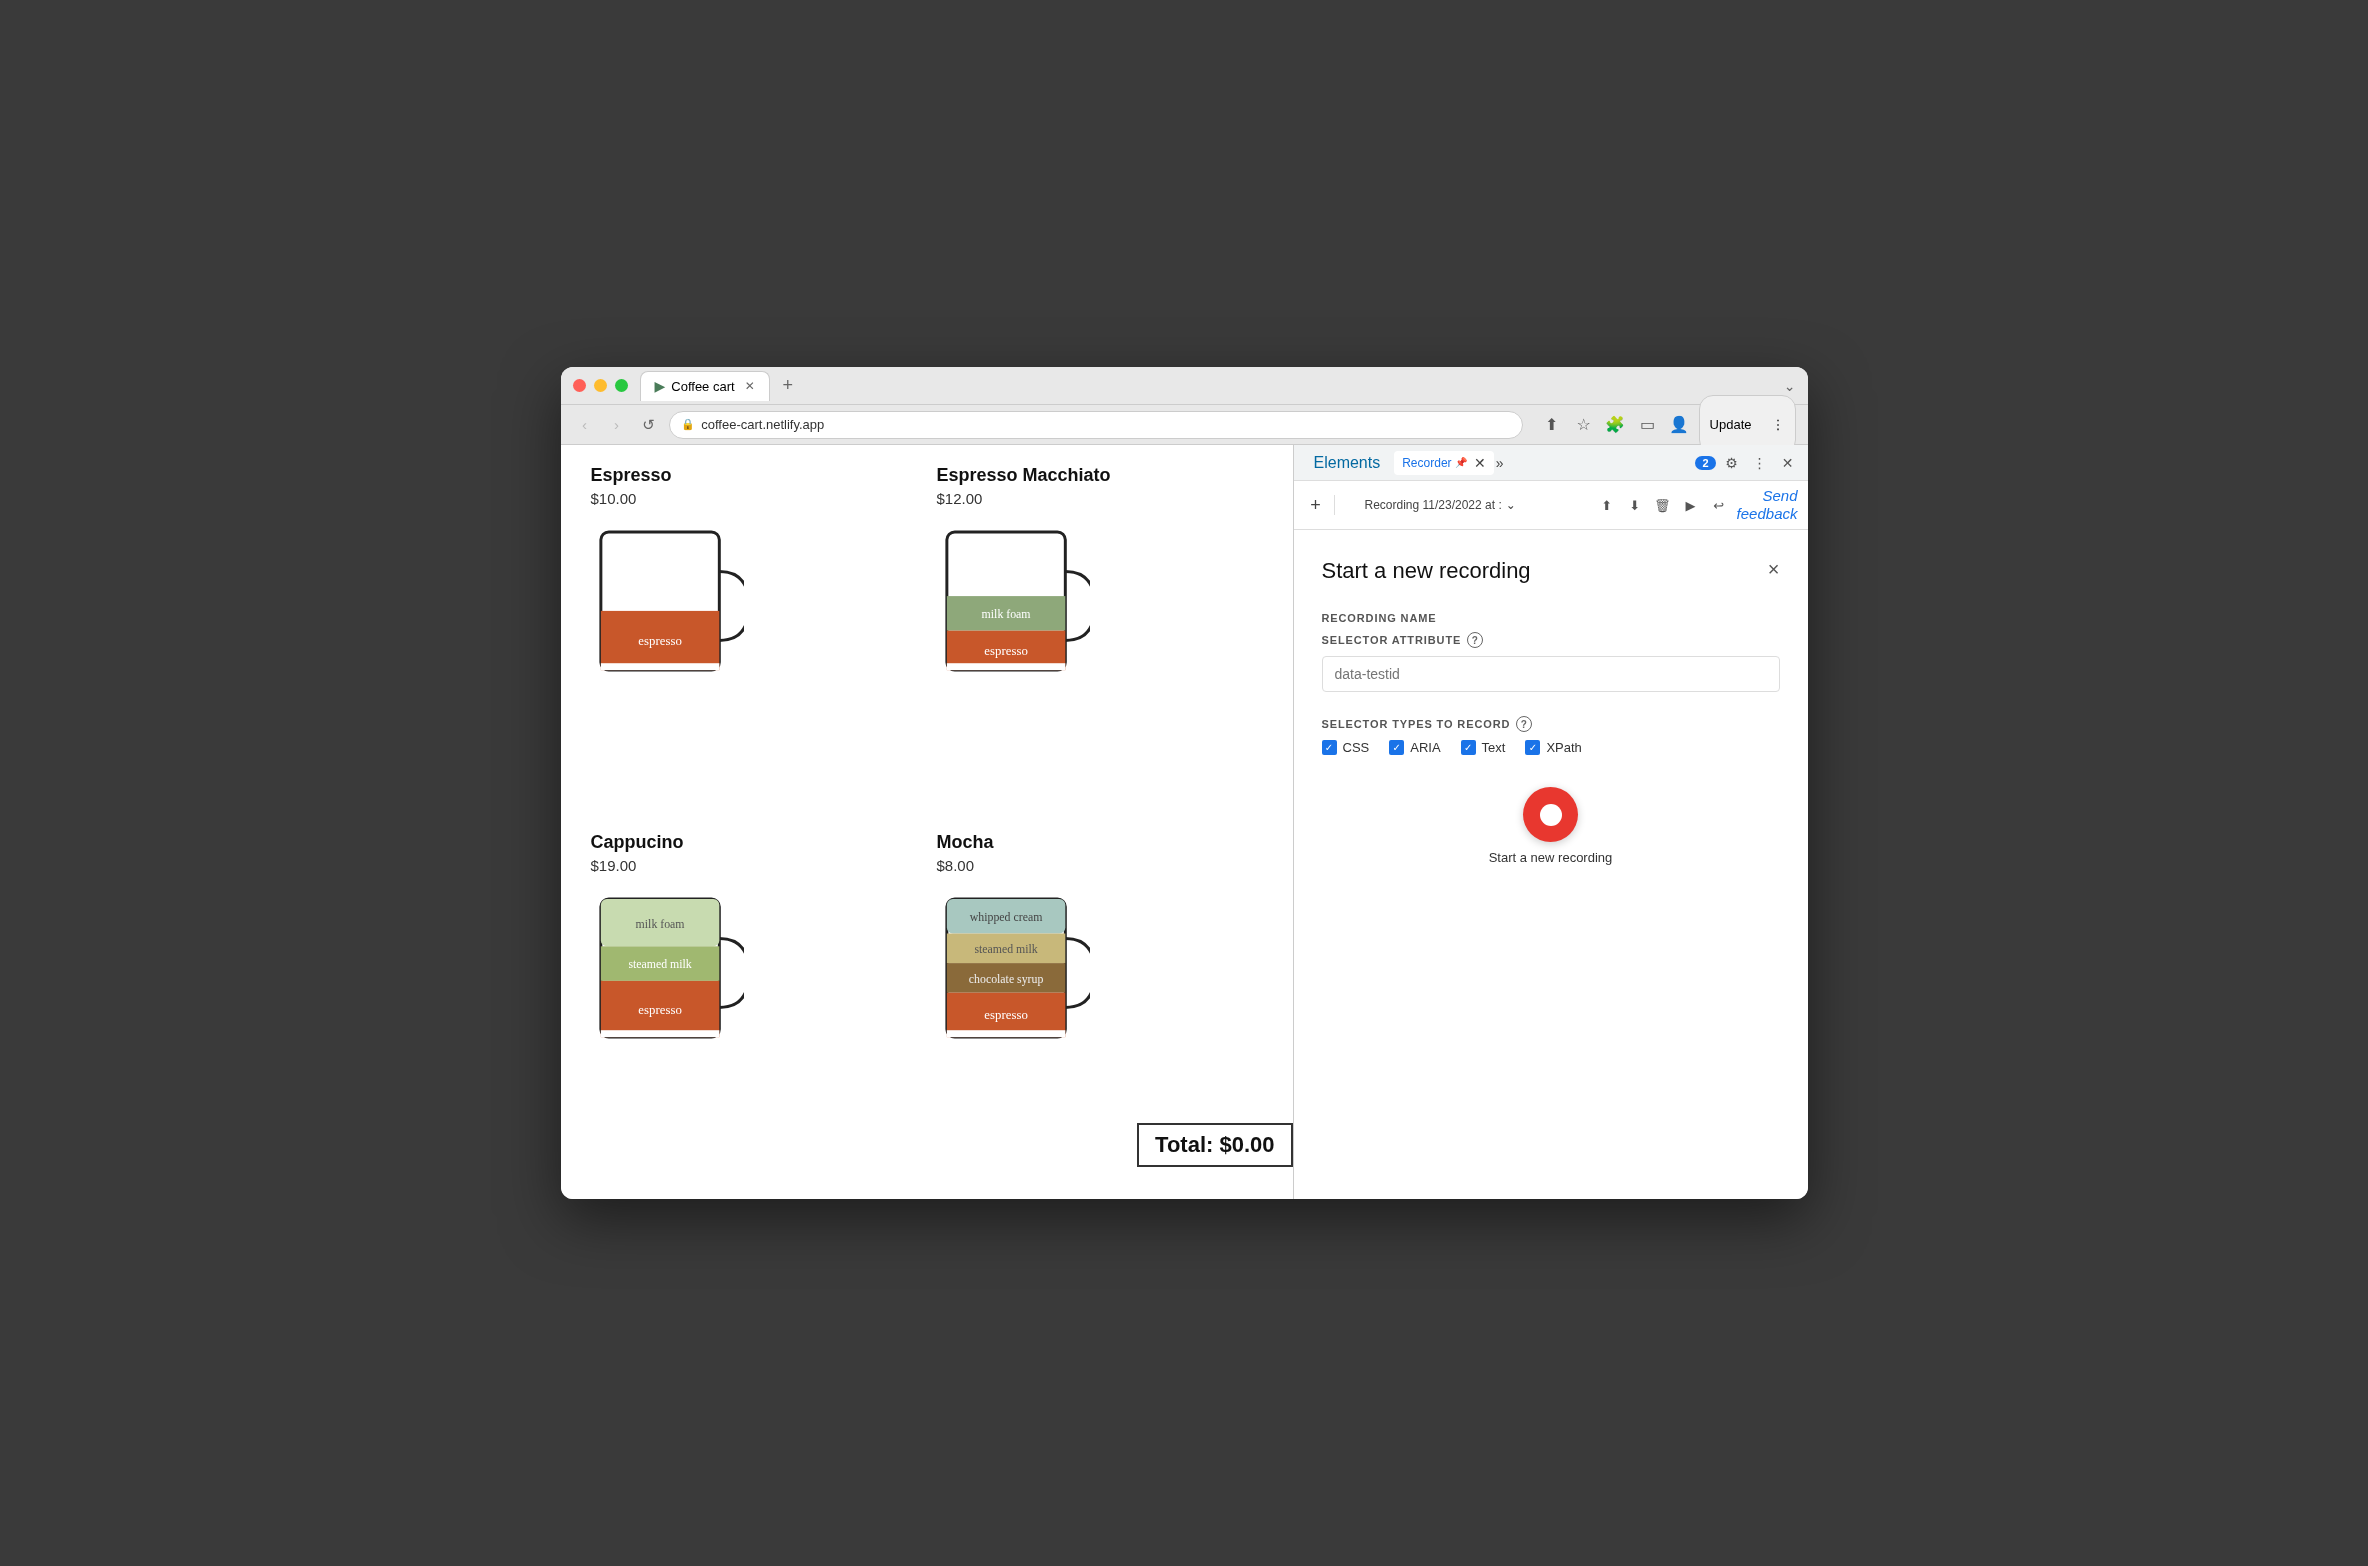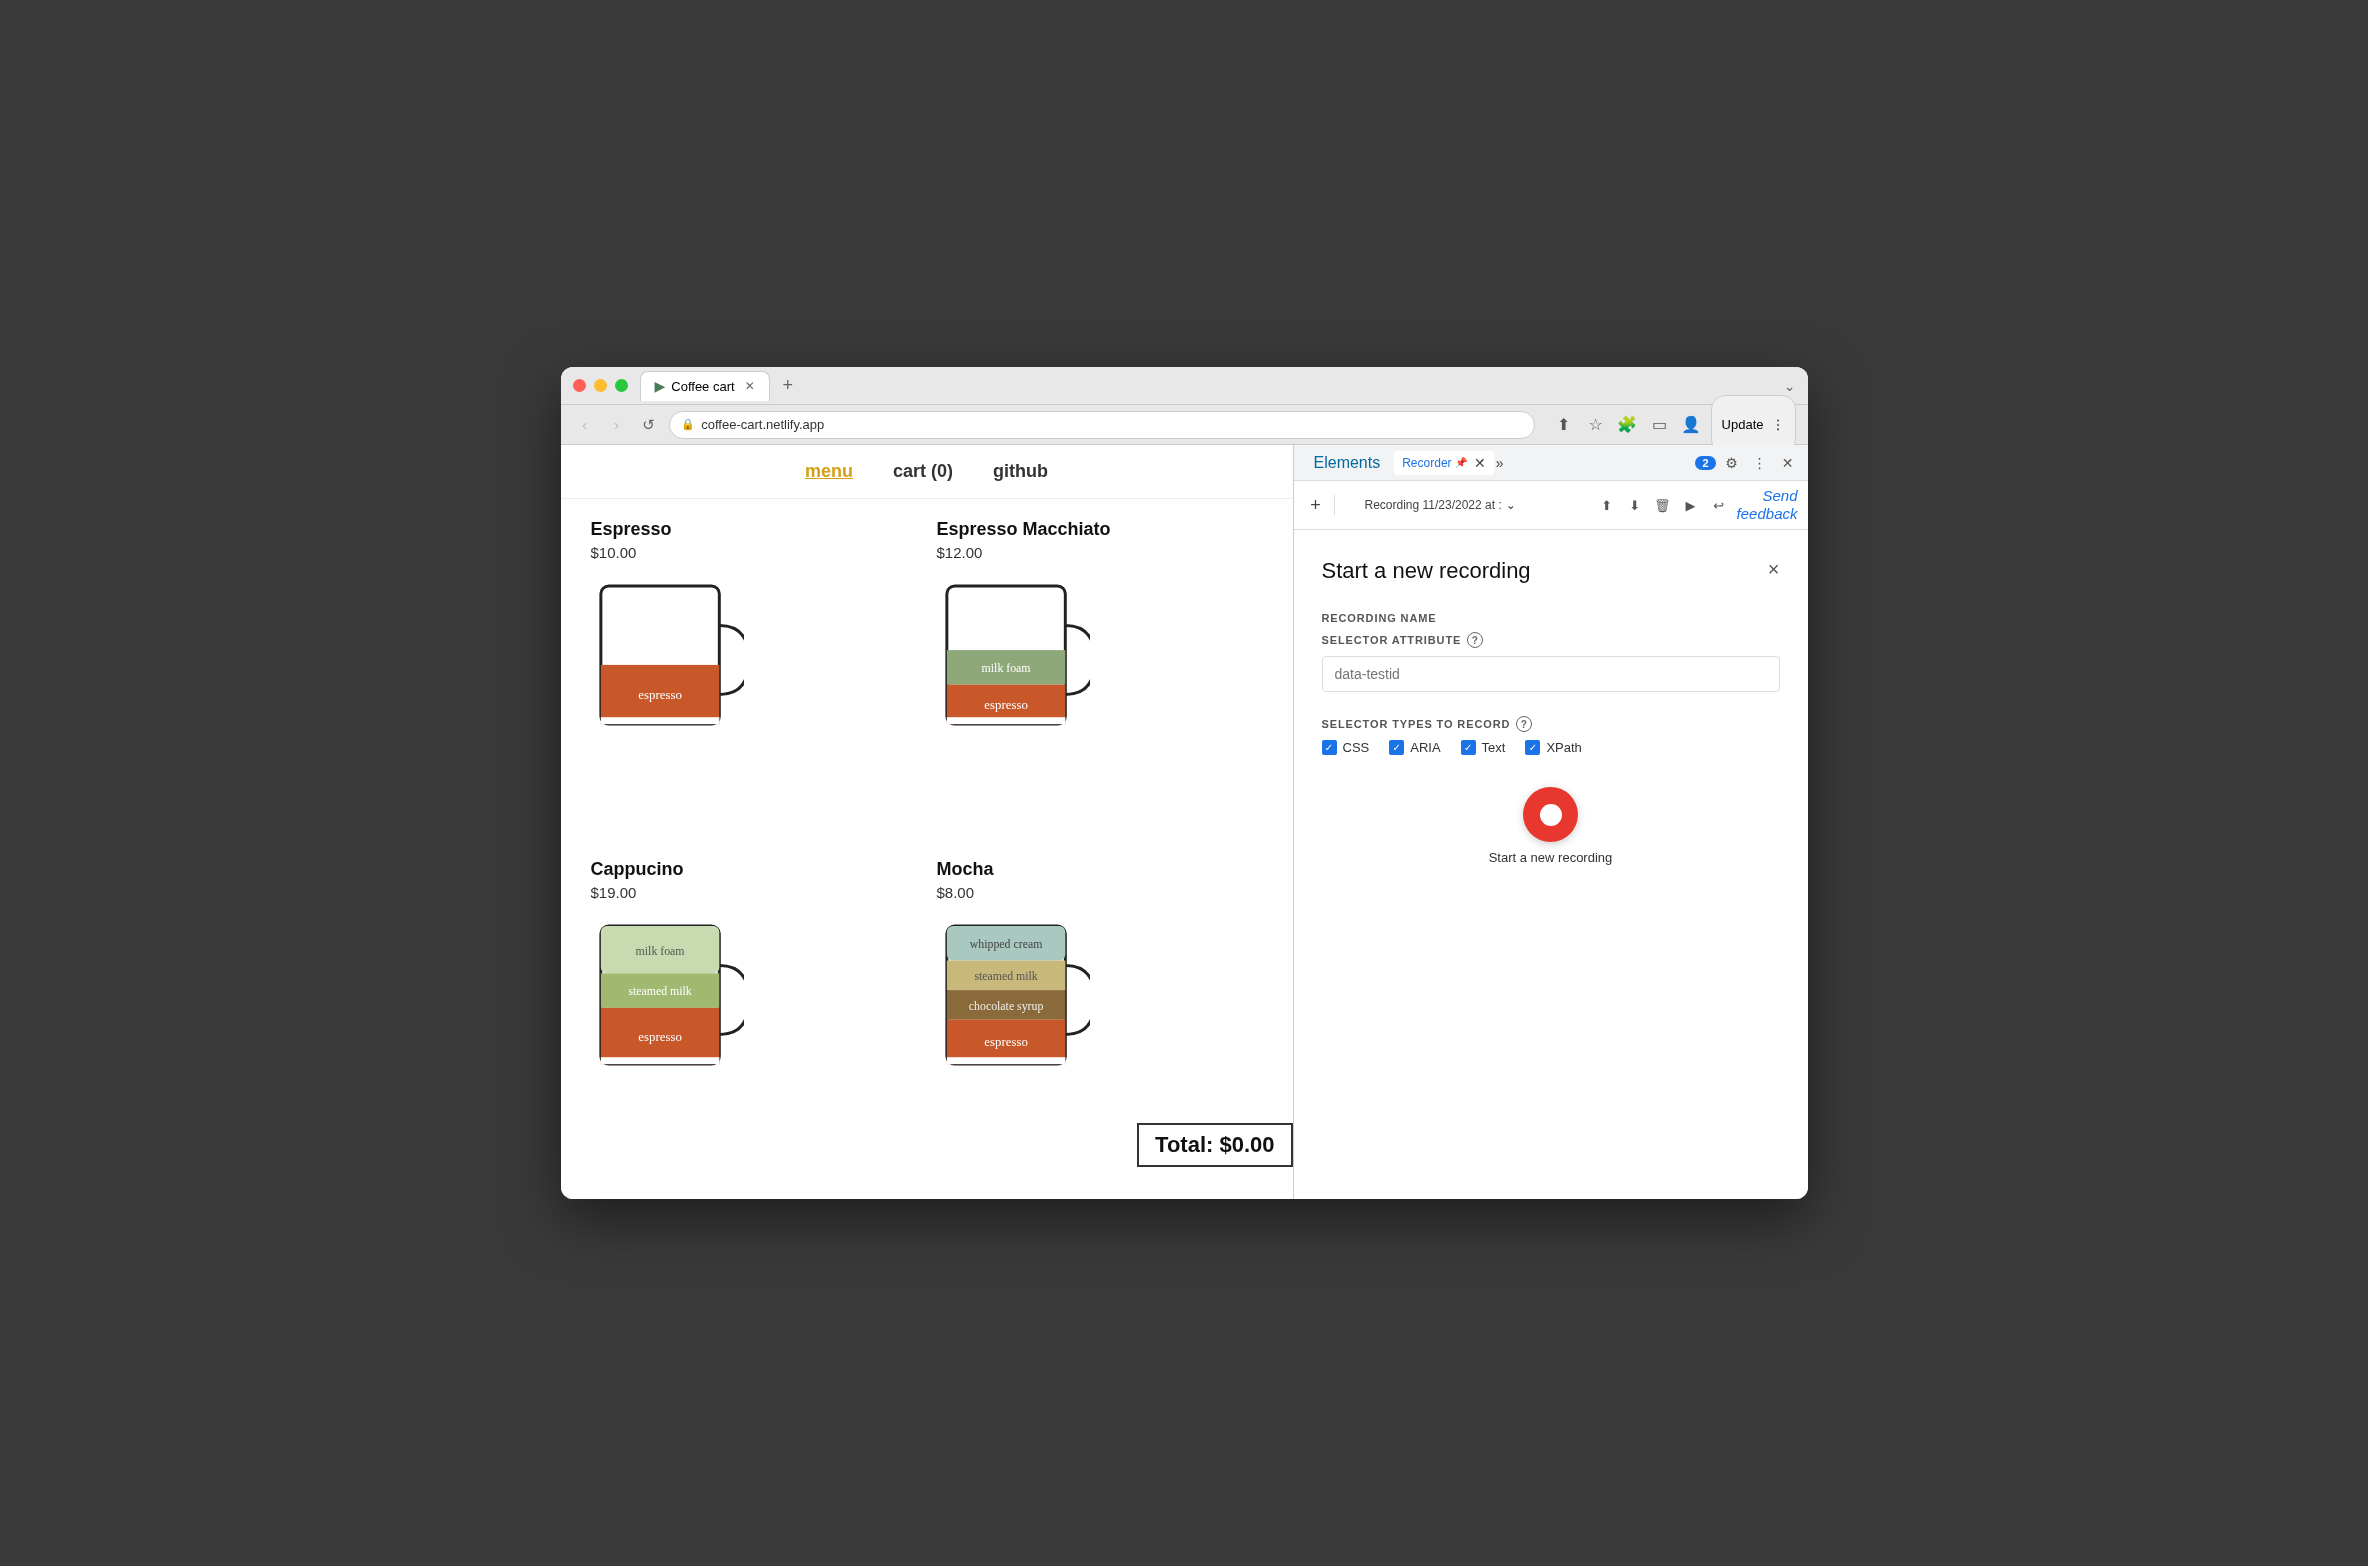--- a/index.html
+++ b/index.html
@@ -136,21 +136,21 @@
     }
     .update-btn {
       background: #f0f0f0;
       border: 1px solid #ccc;
       border-radius: 14px;
       padding: 21px 10px;
       font-size: 13px;
       cursor: pointer;
       display: flex;
       align-items: center;
-      gap: 8px;
+      gap: 20px;
     }
     
     .main-content {
       display: flex;
       flex: 1;
       overflow: hidden;
     }
     
     .webpage {
       flex: 1;
@@ -501,25 +501,20 @@
         <span>Update</span>
         <span>⋮</span>
       </button>
     </div>
   </div>
 
   <div class="main-content">
 
     <div class="webpage">
 
-      <div class="site-nav">
-        <span class="nav-menu">menu</span>
-        <span class="nav-cart">cart (0)</span>
-        <span class="nav-github">github</span>
-      </div>
 
       <div class="coffee-grid">
 
         <div class="coffee-item">
           <span class="coffee-name">Espresso</span>
           <span class="coffee-price">$10.00</span>
           <div class="cup-container">
             <svg width="153" height="173" viewBox="0 0 155 175">
 
               <rect x="10" y="15" width="120" height="140" rx="8" fill="white" stroke="#222" stroke-width="3"></rect>

